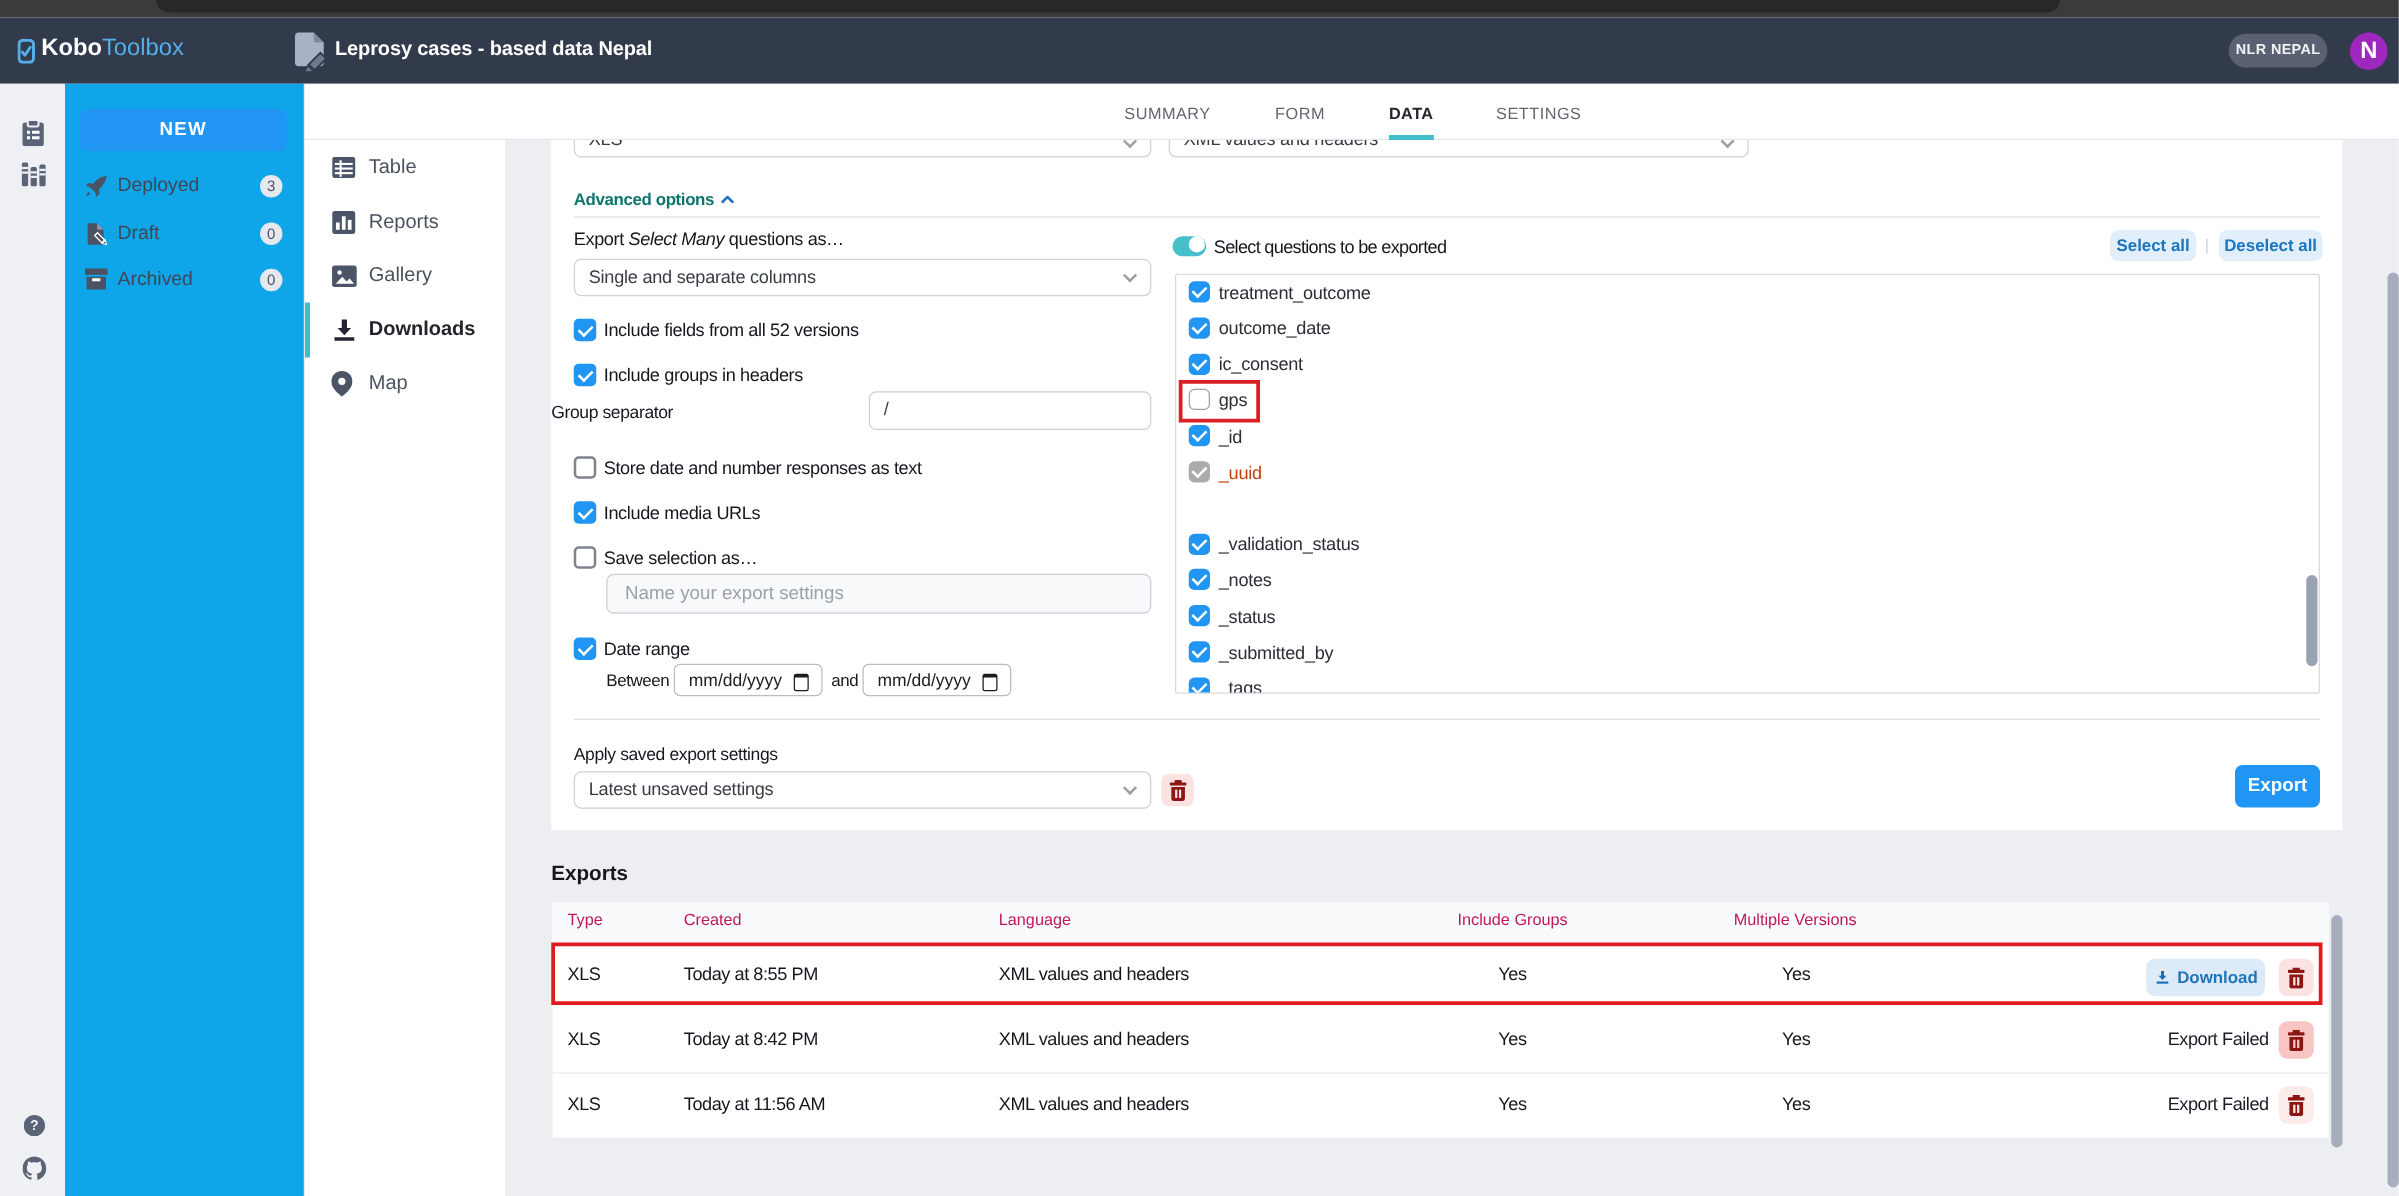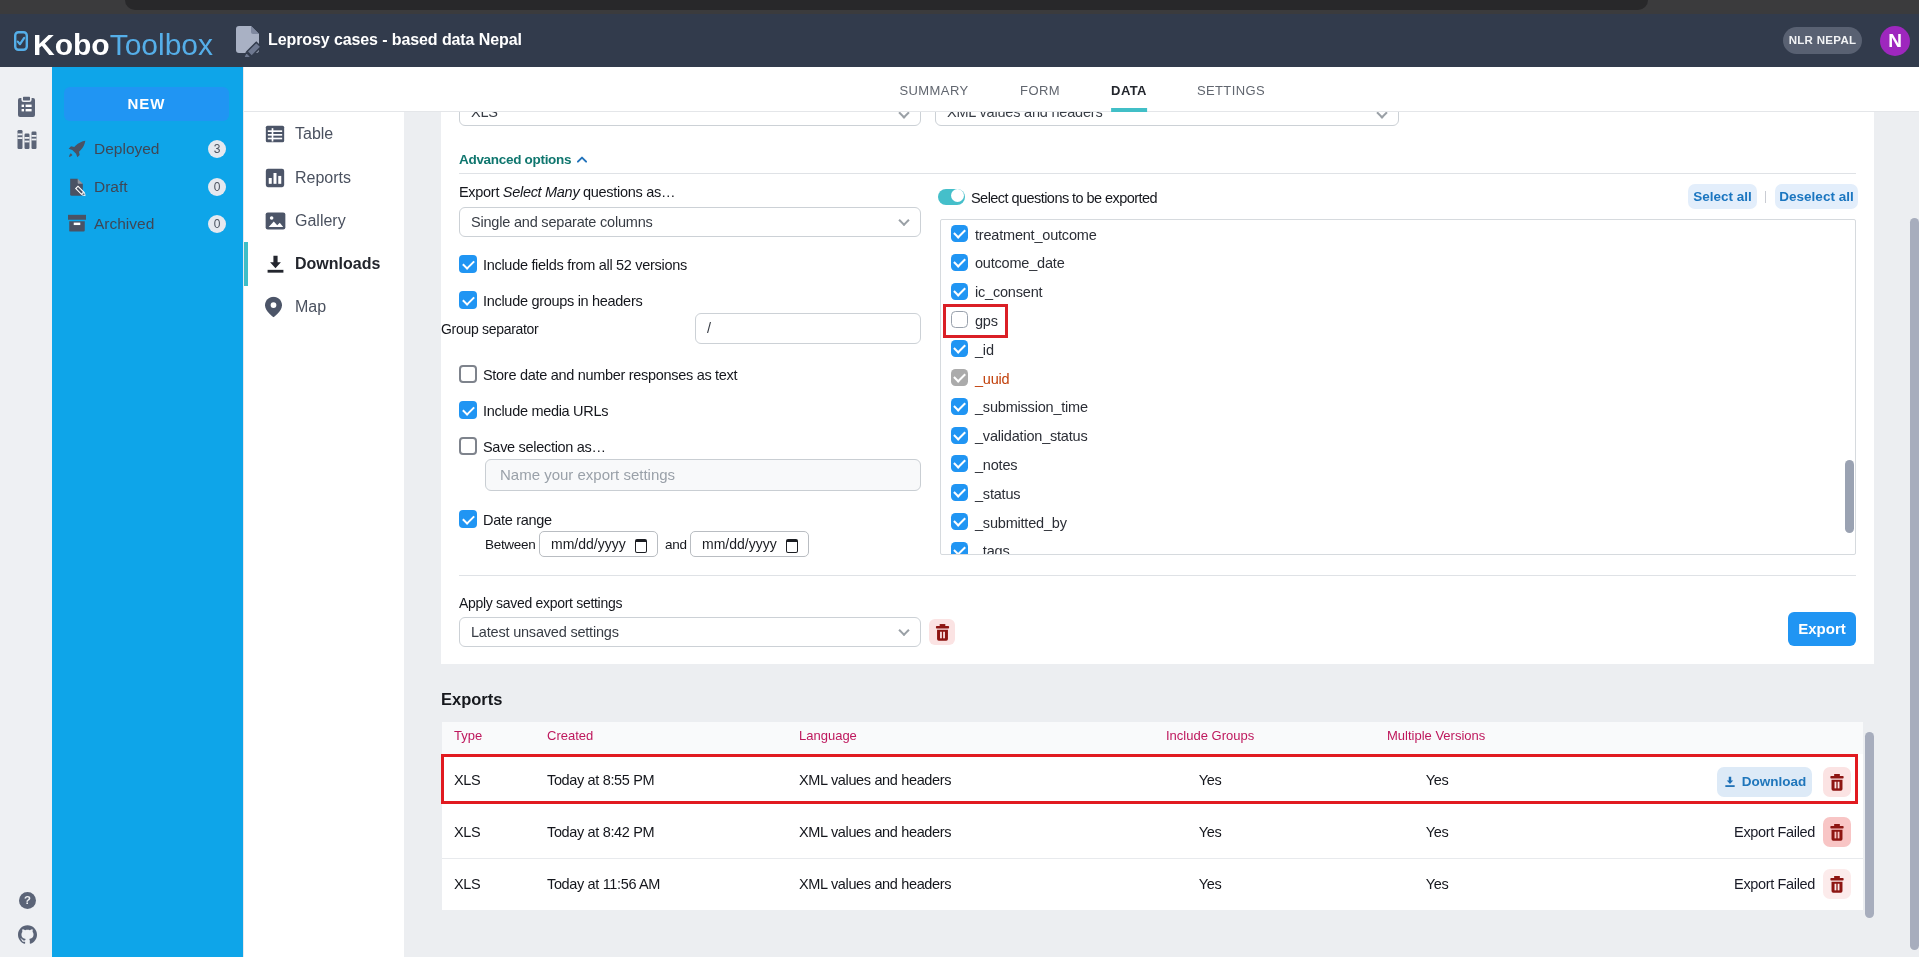--- a/index.html
+++ b/index.html
@@ -6,21 +6,21 @@
   html,body { width:1919px; height:957px; overflow:hidden; font-family:"Liberation Sans",sans-serif; background:#fff; }
   .abs { position:absolute; }
 
   
   #topstrip { left:0; top:0; width:1919px; height:14px; background:#3b3b3d; }
   #topstrip .inner { position:absolute; left:125px; top:0; width:1523px; height:10px; background:#28282a; border-radius:0 0 10px 10px; }
 
   
   #header { left:0; top:14px; width:1919px; height:53px; background:#323b4c; }
   #logo { position:absolute; left:14px; top:17px; }
-  #logotext { position:absolute; left:33px; top:14px; font-size:30px; color:#fff; font-weight:bold; letter-spacing:0; }
+  #logotext { position:absolute; left:33px; top:14px; font-size:19px; color:#fff; font-weight:bold; letter-spacing:0; }
   #logotext .tb { color:#55aee8; font-weight:normal; }
   #docicon { position:absolute; left:234px; top:11px; }
   #ptitle { position:absolute; left:268px; top:17px; font-size:16px; letter-spacing:-0.1px; font-weight:bold; color:#fff; }
   #pill { position:absolute; left:1783px; top:13px; width:79px; height:27px; background:#596172; border-radius:14px; color:#f2f3f5; font-size:11.5px; font-weight:bold; text-align:center; line-height:27px; letter-spacing:0.3px; }
   #avatar { position:absolute; left:1880px; top:12px; width:30px; height:30px; border-radius:50%; background:#9e27be; color:#fff; font-weight:bold; font-size:19px; text-align:center; line-height:30px; }
 
   
   #rail { left:0; top:67px; width:52px; height:890px; background:#eef0f3; }
 
   
@@ -294,24 +294,20 @@
         <span class="lbl">gps</span>
       </div>
     <div class="qrow" style="top:115.2px">
         <div class="cb"></div>
         <span class="lbl">_id</span>
       </div>
     <div class="qrow gr" style="top:144px">
         <div class="cb gray"></div>
         <span class="lbl">_uuid</span>
       </div>
-    <div class="qrow" style="top:172.8px">
-        <div class="cb"></div>
-        <span class="lbl">_submission_time</span>
-      </div>
     <div class="qrow" style="top:201.6px">
         <div class="cb"></div>
         <span class="lbl">_validation_status</span>
       </div>
     <div class="qrow" style="top:230.4px">
         <div class="cb"></div>
         <span class="lbl">_notes</span>
       </div>
     <div class="qrow" style="top:259.2px">
         <div class="cb"></div>

